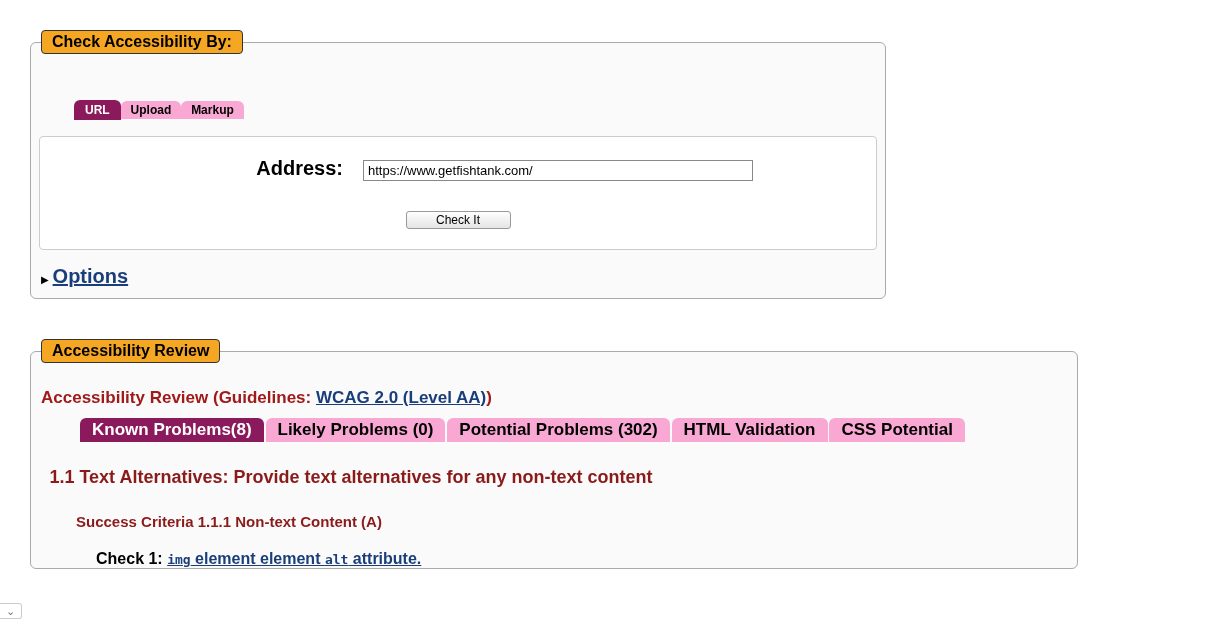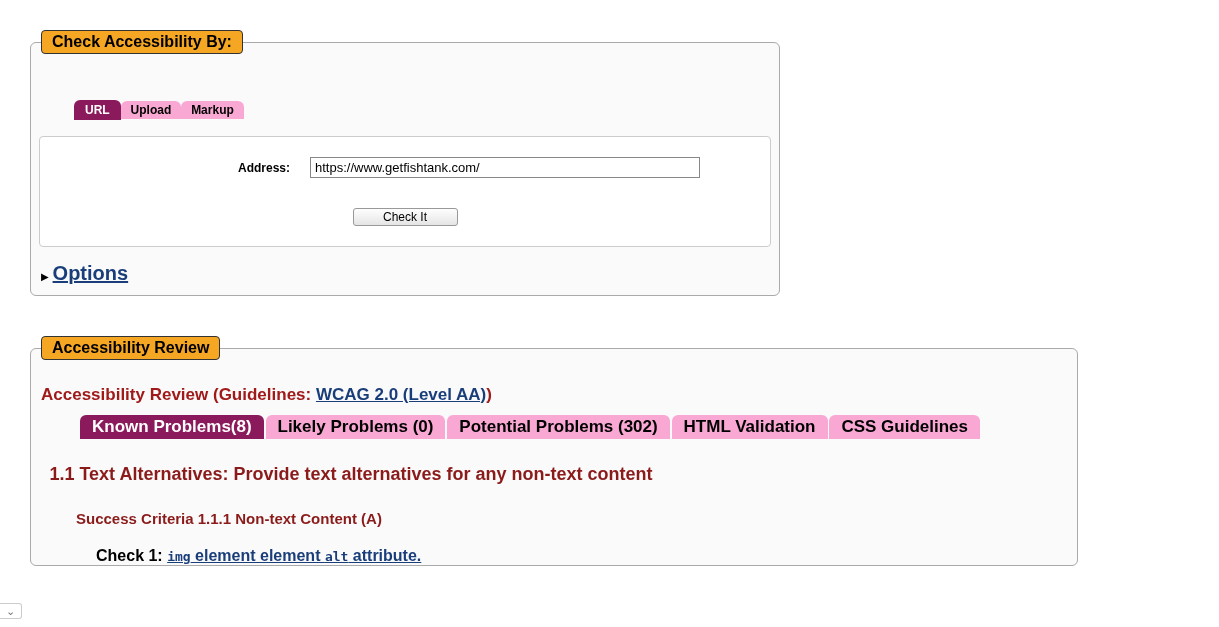--- a/index.html
+++ b/index.html
@@ -23,21 +23,21 @@
     background: #f5a623;
     border: 1px solid #333;
     border-radius: 4px;
     padding: 2px 10px;
     font-weight: bold;
     color: #000;
     font-size: 16px;
     margin-left: 10px;
   }
   .top-fieldset {
-    width: 750px;
+    width: 856px;
   }
   .review-fieldset {
     width: 1048px;
   }
   .tabs {
     margin: 30px 0 0 45px;
   }
   .tab {
     display: inline-block;
     border-top-left-radius: 6px;
@@ -66,21 +66,21 @@
   }
   .address-row {
     margin-bottom: 30px;
   }
   .address-label {
     font-weight: bold;
     display: inline-block;
     width: 200px;
     text-align: right;
     padding-right: 20px;
-    font-size: 12px;
+    font-size: 20px;
   }
   .address-input {
     width: 390px;
     font-family: Arial, sans-serif;
     font-size: 13px;
     padding: 2px 4px;
     border: 1px solid #888;
   }
   .check-button {
     width: 105px;
@@ -206,21 +206,21 @@
 
   <div class="review-header">
     <span>Accessibility Review (Guidelines: </span><a href="#" class="guidelines-link">WCAG 2.0 (Level AA)</a><span class="paren">)</span>
   </div>
 
   <div class="review-tabs">
     <span class="review-tab tab-active">Known Problems(8)</span>
     <span class="review-tab tab-inactive">Likely Problems (0)</span>
     <span class="review-tab tab-inactive">Potential Problems (302)</span>
     <span class="review-tab tab-inactive">HTML Validation</span>
-    <span class="review-tab tab-inactive">CSS Guidelines</span>
+    <span class="review-tab tab-inactive">CSS Potential</span>
   </div>
 
   <div class="section-heading">1.1 Text Alternatives: Provide text alternatives for any non-text content</div>
 
   <div class="criteria-line">Success Criteria 1.1.1 Non-text Content (A)</div>
 
   <div class="check-line">
     <span class="check-label">Check 1: </span><a href="#" class="check-link"><span class="code-sm">img</span><span> element element </span><span class="code-sm">alt</span><span> attribute.</span></a>
   </div>
 </fieldset>

